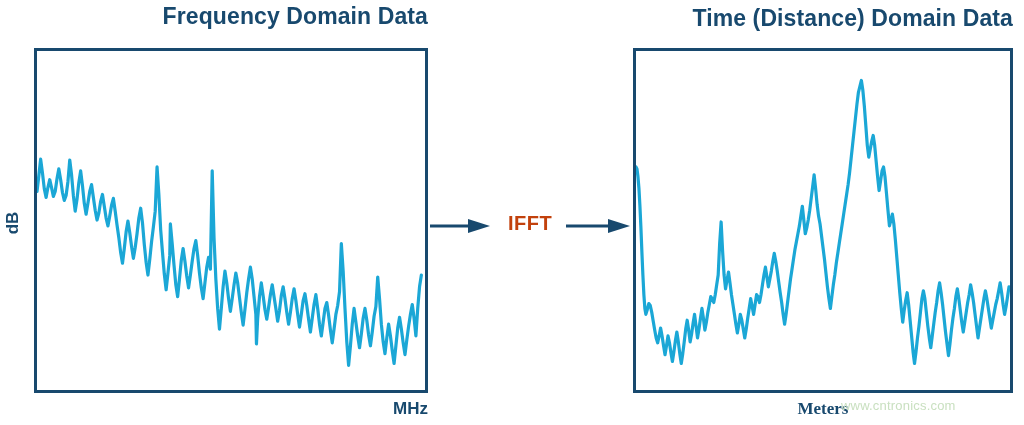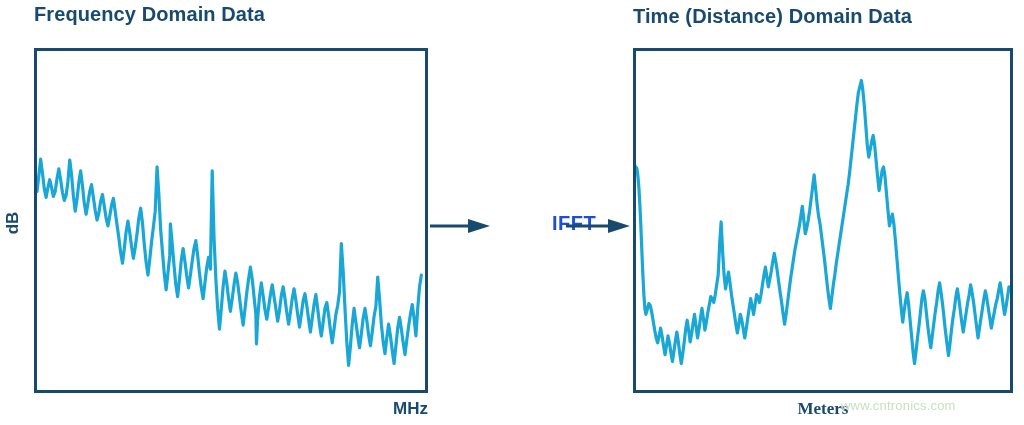--- a/index.html
+++ b/index.html
@@ -15,26 +15,26 @@
     overflow: hidden;
   }
   .stage {
     position: absolute;
     left: 0; top: 0;
     width: 1024px;
     height: 425px;
   }
   .panel-title {
     position: absolute;
-    font-size: 20px;
+    font-size: 23px;
     font-weight: bold;
     color: #18496E;
     letter-spacing: 0.1px;
     white-space: nowrap;
-    text-align: left;
+    text-align: right;
   }
   #title-left  { left: 34px;  top: 3px;  width: 394px; }
   #title-right { left: 633px; top: 5px;  width: 380px; }
 
   .plot-frame {
     position: absolute;
     border: 3px solid #18496E;
     background: #ffffff;
     box-sizing: border-box;
     overflow: hidden;
@@ -80,23 +80,22 @@
     top: 212px;
     width: 202px;
     height: 28px;
   }
   .ifft-label {
     position: absolute;
     left: 78px;
     top: 0px;
     font-size: 20px;
     font-weight: bold;
-    color: #1d4ed8;
+    color: #c2410c;
     letter-spacing: 0.5px;
-    margin-left: 44px;
   }
   .arrow-svg {
     position: absolute;
     top: 6px;
   }
   #arrow-in  { left: 0px; }
   #arrow-out { left: 136px; }
 
   .watermark {
     position: absolute;

